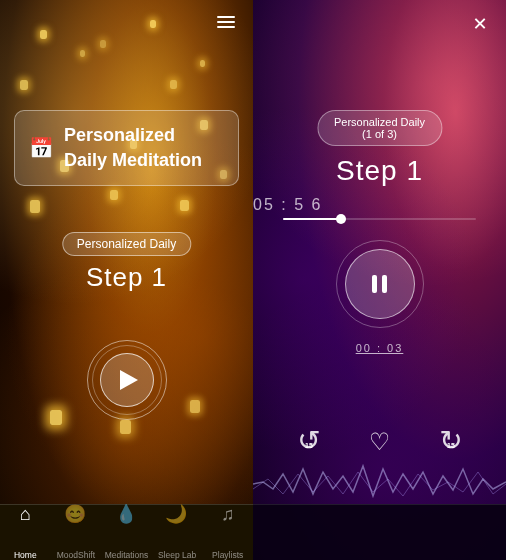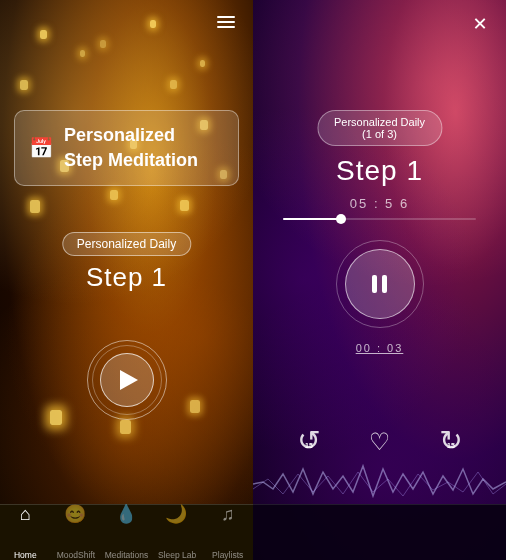--- a/index.html
+++ b/index.html
@@ -270,23 +270,22 @@
       font-size: 28px;
       font-weight: 300;
       letter-spacing: 1px;
     }
 
     .right-duration {
       position: absolute;
       top: 196px;
       left: 0;
       right: 0;
-      text-align: center;
       color: rgba(255,255,255,0.7);
-      font-size: 13px;
+      font-size: 16px;
       letter-spacing: 2px;
     }
 
     
     .progress-wrap {
       position: absolute;
       top: 218px;
       left: 30px;
       right: 30px;
       height: 2px;
@@ -438,21 +437,21 @@
   <div class="left-menu">
     <div class="hamburger-line"></div>
     <div class="hamburger-line"></div>
     <div class="hamburger-line"></div>
   </div>
 
   <div class="meditation-card">
     <div class="card-icon">📅</div>
     <div class="card-text">
       <span>Personalized</span><br>
-      <span>Step Meditation</span>
+      <span>Daily Meditation</span>
     </div>
   </div>
 
   <div class="step-badge">
     <span>Personalized Daily</span>
   </div>
 
   <div class="left-step-title">Step 1</div>
 
 

